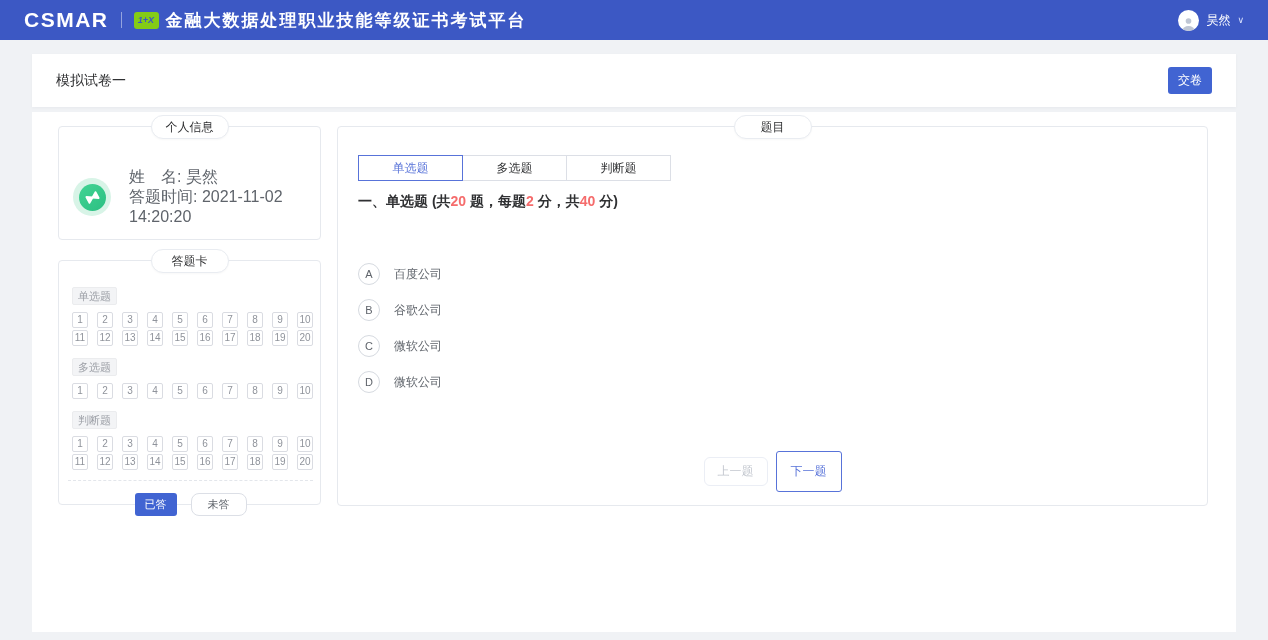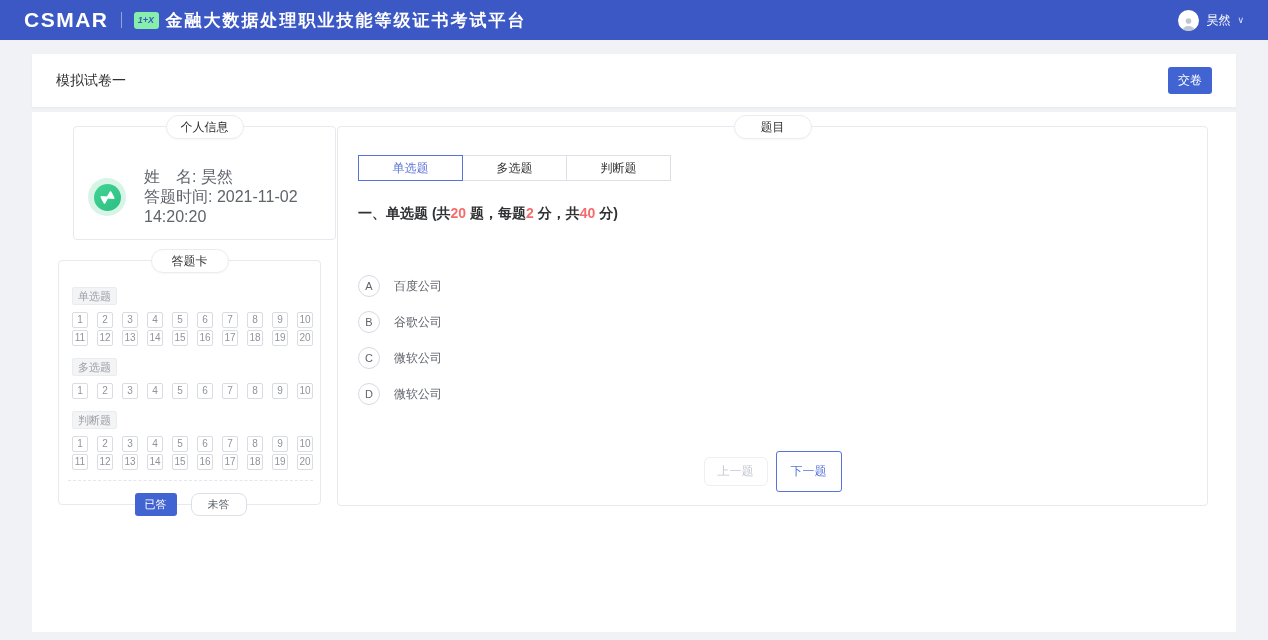--- a/index.html
+++ b/index.html
@@ -13,21 +13,21 @@
   }
 
   
   .header {
     position:absolute; top:0; left:0; width:1268px; height:40px;
     background:#3c58c4; display:flex; align-items:center; padding:0 24px;
   }
   .logo { color:#fff; font-weight:800; font-size:21px; letter-spacing:1.5px; }
   .header-divider { width:1px; height:16px; background:rgba(255,255,255,.45); margin:0 12px; }
   .badge-1x {
-    width:25px; height:17px; background:#86efac; border-radius:3px 3px 3px 3px;
+    width:25px; height:17px; background:#84cc16; border-radius:3px 3px 3px 3px;
     display:flex; align-items:center; justify-content:center;
     color:#3c58c4; font-size:9px; font-weight:800; font-style:italic; margin-right:7px;
   }
   .platform-title { color:#fff; font-weight:700; font-size:17px; letter-spacing:2px; }
   .header-spacer { flex:1; }
   .user-area { display:flex; align-items:center; gap:7px; cursor:pointer; }
   .user-avatar {
     width:21px; height:21px; border-radius:50%; background:#fff;
     display:flex; align-items:flex-end; justify-content:center; overflow:hidden;
   }
@@ -57,21 +57,21 @@
     position:absolute; border:1px solid #e6e9ee; border-radius:4px; background:#fff;
   }
   .pill {
     position:absolute; top:-12px; left:50%; transform:translateX(-50%);
     width:78px; height:24px; line-height:22px; background:#fff;
     border:1px solid #e9ecf1; border-radius:12px; text-align:center;
     font-size:12px; color:#303133; box-shadow:0 1px 2px rgba(0,0,0,.03);
   }
 
   
-  .info-box { left:41px; top:14px; width:263px; height:114px; }
+  .info-box { left:26px; top:14px; width:263px; height:114px; }
   .info-content { display:flex; align-items:center; padding:40px 0 0 14px; }
   .avatar-green {
     width:38px; height:38px; border-radius:50%; background:#d8f4e7;
     display:flex; align-items:center; justify-content:center; flex:none;
   }
   .avatar-green-inner {
     width:27px; height:27px; border-radius:50%;
     background:linear-gradient(140deg,#43d494,#2bbf82);
     display:flex; align-items:center; justify-content:center;
   }
@@ -106,21 +106,21 @@
   
   .question-box { left:305px; top:14px; width:871px; height:380px; padding:28px 20px 0 20px; }
   .tabs { display:flex; }
   .tab {
     width:105px; height:26px; line-height:24px; text-align:center; font-size:12px;
     border:1px solid #dcdfe6; background:#fff; color:#303133; cursor:pointer;
   }
   .tab + .tab { margin-left:-1px; }
   .tab.active { border-color:#5873d9; color:#5873d9; position:relative; z-index:2; }
 
-  .section-heading { margin-top:24px; font-size:14px; font-weight:700; color:#303133; }
+  .section-heading { margin-top:12px; font-size:14px; font-weight:700; color:#303133; }
   .red-num { color:#f56c6c; }
   .question-text { margin-top:11px; font-size:13px; color:#3c4046; }
 
   .options { margin-top:52px; }
   .option-row { display:flex; align-items:center; margin-bottom:14px; cursor:pointer; }
   .option-circle {
     width:22px; height:22px; border-radius:50%; border:1px solid #d6dae0;
     display:flex; align-items:center; justify-content:center;
     font-size:11px; color:#5f646b; flex:none; background:#fff;
   }

